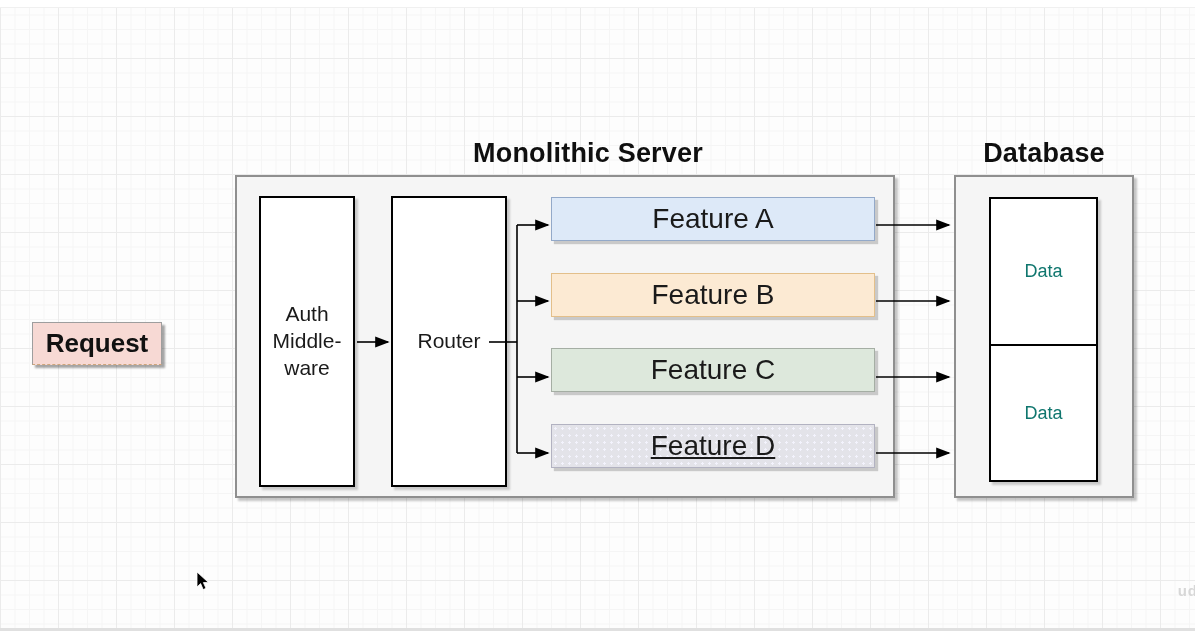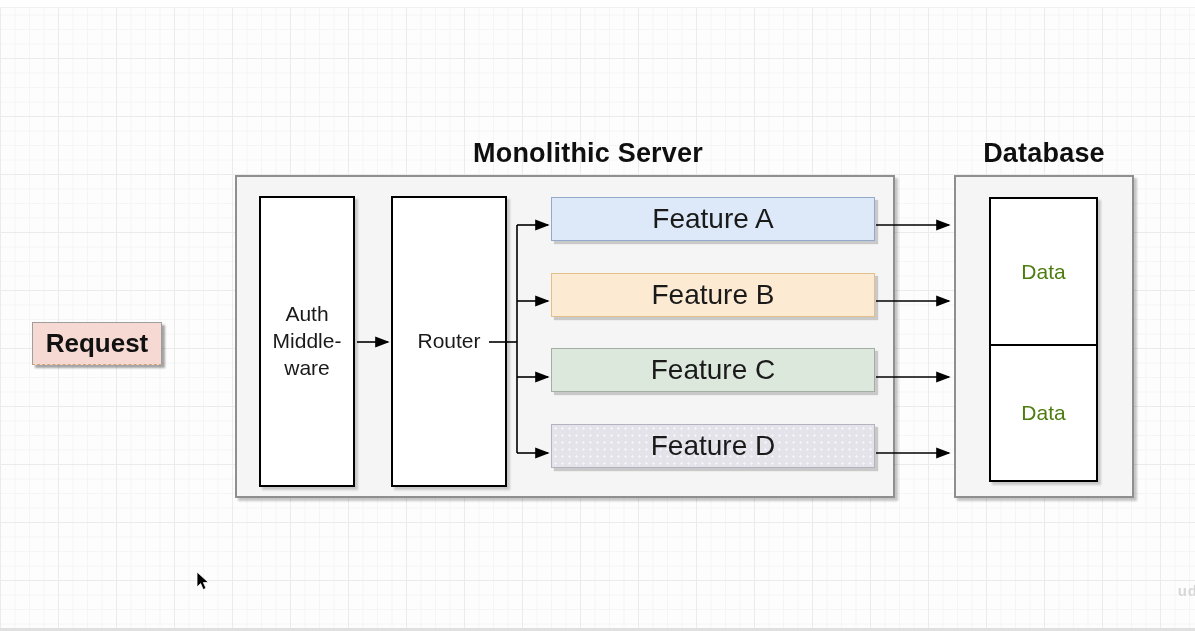--- a/index.html
+++ b/index.html
@@ -33,34 +33,35 @@
     font-size:21px;color:#1a1a1a;line-height:1.28;
   }
   .feature{
     left:551px;width:324px;height:44px;border:1px solid #999;
     box-shadow:3px 3px 1px rgba(120,120,120,0.35);
     font-size:28px;color:#1a1a1a;
   }
   .feature.dots{
     background-image:radial-gradient(rgba(245,245,255,0.9) 1px, transparent 1.4px);
     background-size:7px 7px;
+    text-decoration:underline;
   }
   .request-box{
     left:32px;top:322px;width:130px;height:43px;
     border:1px solid #9e9e9e;border-bottom:1px dashed #cfa57b;
     box-shadow:3px 3px 2px rgba(0,0,0,0.35);
     font-weight:bold;font-size:26px;color:#111;
   }
   .data-box{
     position:absolute;left:989px;top:197px;width:109px;height:285px;box-sizing:border-box;
     background:#ffffff;border:2px solid #000000;
     box-shadow:3px 3px 2px rgba(0,0,0,0.18);
     display:flex;flex-direction:column;
   }
-  .data-cell{flex:1;display:flex;align-items:center;justify-content:center;font-size:21px;color:#4d7c0f;}
+  .data-cell{flex:1;display:flex;align-items:center;justify-content:center;font-size:18px;color:#0f766e;}
   .data-cell + .data-cell{border-top:2px solid #000;flex:0 0 134px;}
 
   .arrows{position:absolute;left:0;top:0;pointer-events:none;}
   .watermark{
     position:absolute;right:-3px;bottom:32px;font-size:15px;color:#d7d7d7;
     letter-spacing:1px;font-weight:bold;
   }
   .cursor{position:absolute;left:196px;top:571px;pointer-events:none;}
 </style>
 </head>

